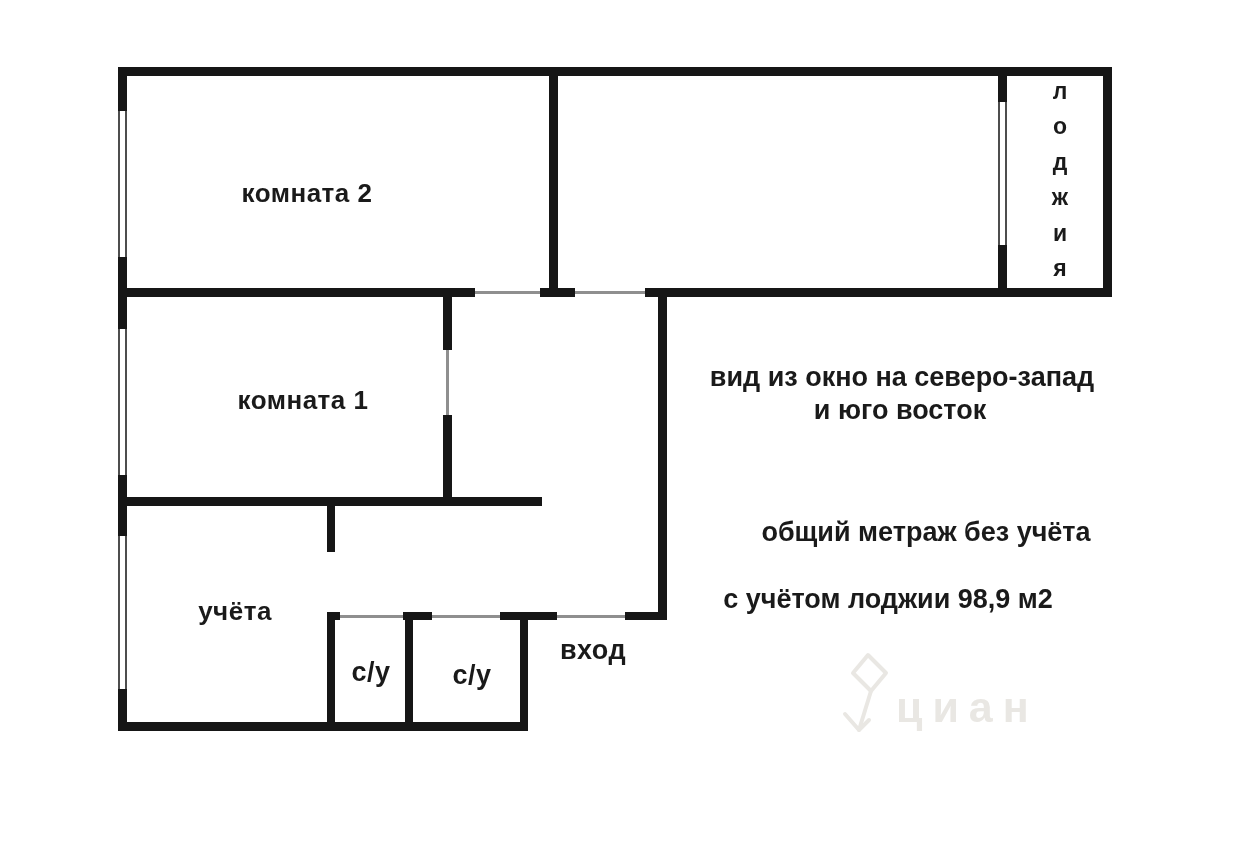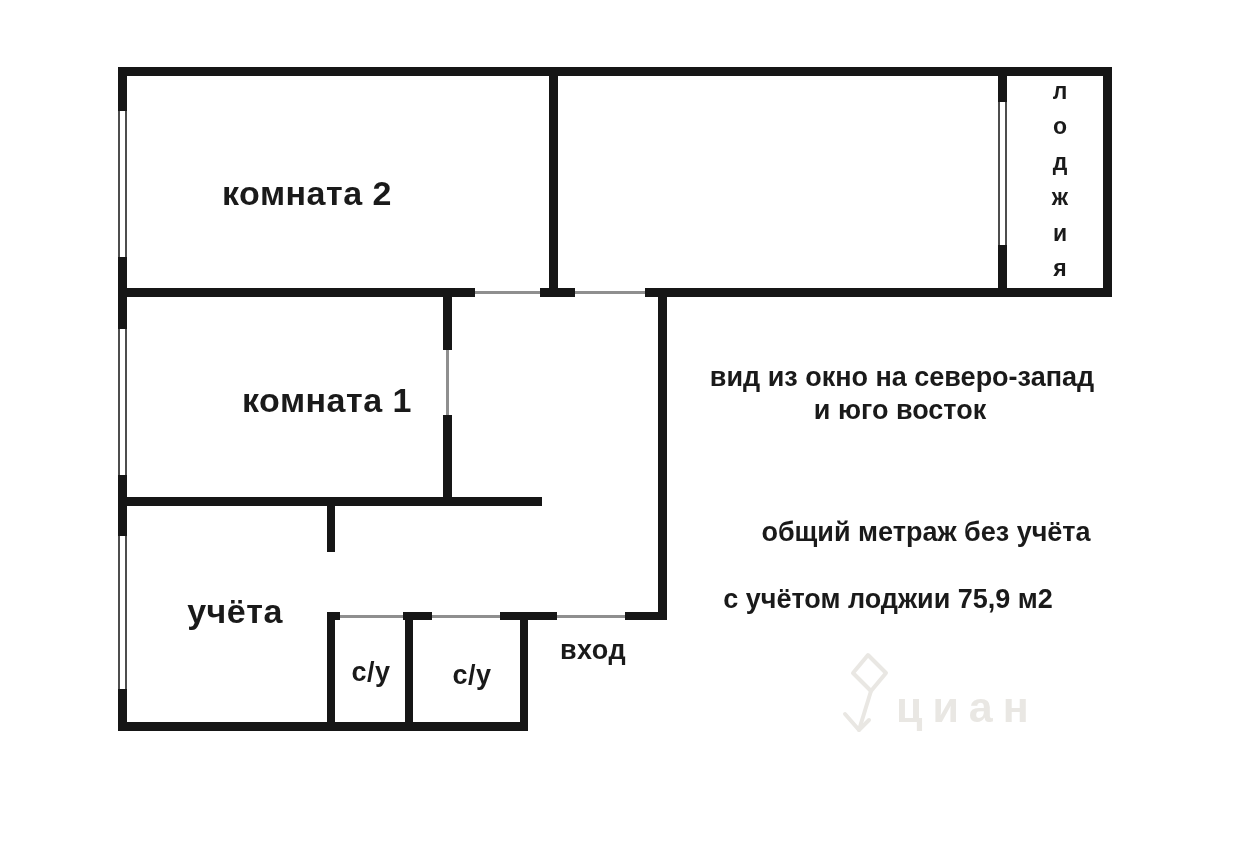--- a/index.html
+++ b/index.html
@@ -19,21 +19,21 @@
   }
   .wall{position:absolute;background:var(--wall);}
   .opening{position:absolute;background:var(--opening);}
   .window{
     position:absolute;box-sizing:border-box;background:#fff;
     border-left:2px solid #4d4d4d;border-right:2px solid #4d4d4d;
   }
   .room-label{
     position:absolute;transform:translate(-50%,-50%);
     font-weight:bold;color:var(--text);
-    font-size:34px;white-space:nowrap;text-align:center;letter-spacing:0.5px;
+    font-size:26px;white-space:nowrap;text-align:center;letter-spacing:0.5px;
   }
   .small-label{font-size:27px;}
   .note-line{
     position:absolute;transform:translate(-50%,-50%);
     font-weight:bold;color:var(--text);
     font-size:27px;white-space:nowrap;text-align:left;
   }
   .loggia-label{
     position:absolute;left:1032px;top:80px;width:56px;height:200px;
     display:flex;flex-direction:column;justify-content:space-between;align-items:center;
@@ -92,40 +92,40 @@
   <div class="opening" style="left:340px;top:615px;width:63px;height:3px;"></div>
   <div class="opening" style="left:432px;top:615px;width:68px;height:3px;"></div>
   <div class="opening" style="left:557px;top:615px;width:68px;height:3px;"></div>
 
   <div class="window" style="left:118px;top:111px;width:9px;height:146px;"></div>
   <div class="window" style="left:118px;top:329px;width:9px;height:146px;"></div>
   <div class="window" style="left:118px;top:536px;width:9px;height:153px;"></div>
   <div class="window" style="left:998px;top:102px;width:9px;height:143px;"></div>
 
   <div class="room-label" style="left:307px;top:193px;">комната 2</div>
-  <div class="room-label" style="left:303px;top:400px;margin-left:24px;">комната 1</div>
+  <div class="room-label" style="left:303px;top:400px;">комната 1</div>
   <div class="room-label" style="left:235px;top:611px;">учёта</div>
   <div class="room-label small-label" style="left:371px;top:672px;">с/у</div>
   <div class="room-label small-label" style="left:472px;top:675px;">с/у</div>
   <div class="room-label small-label" style="left:593px;top:650px;">вход</div>
 
   <div class="loggia-label">
     <span>л</span>
     <span>о</span>
     <span>д</span>
     <span>ж</span>
     <span>и</span>
     <span>я</span>
   </div>
 
   <div class="note-line" style="left:902px;top:377px;">вид из окно на северо-запад</div>
   <div class="note-line" style="left:900px;top:410px;">и юго восток</div>
 
   <div class="note-line" style="left:902px;top:532px;margin-left:24px;">общий метраж без учёта</div>
-  <div class="note-line" style="left:888px;top:599px;">с учётом лоджии 75,9 м2</div>
+  <div class="note-line" style="left:888px;top:599px;">с учётом лоджии 98,9 м2</div>
 
   <svg class="watermark-logo" width="60" height="100" viewBox="0 0 60 100">
     <path d="M30,5 L48,23 L33,41 L15,23 Z" fill="none" stroke="var(--wm)" stroke-width="4" stroke-linejoin="round"></path>
     <path d="M33,41 L21,80" fill="none" stroke="var(--wm)" stroke-width="4" stroke-linecap="round"></path>
     <path d="M7,64 L21,80 L31,70" fill="none" stroke="var(--wm)" stroke-width="4" stroke-linecap="round" stroke-linejoin="round"></path>
   </svg>
   <div class="watermark-text">циан</div>
 
 </div>
 

